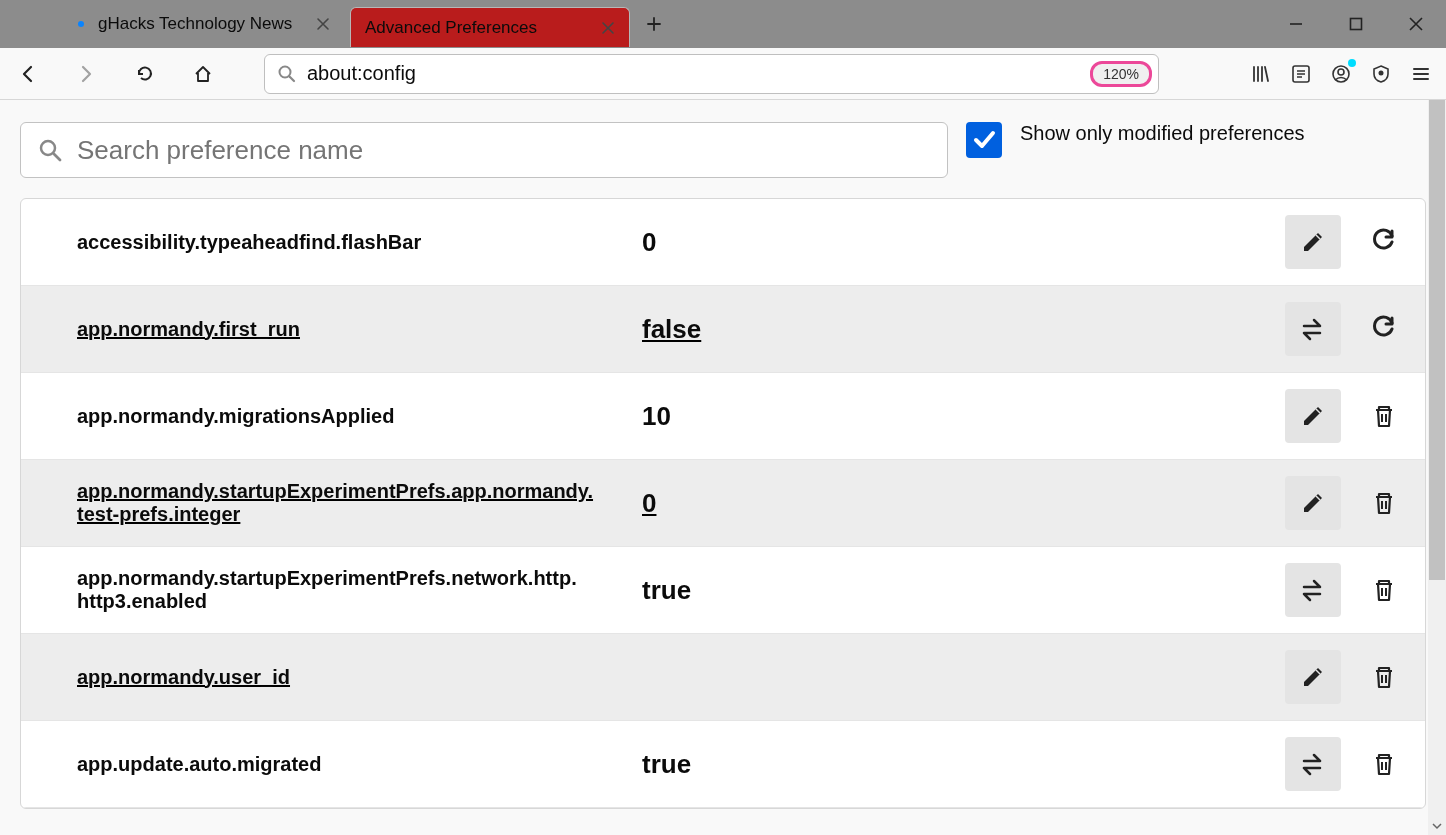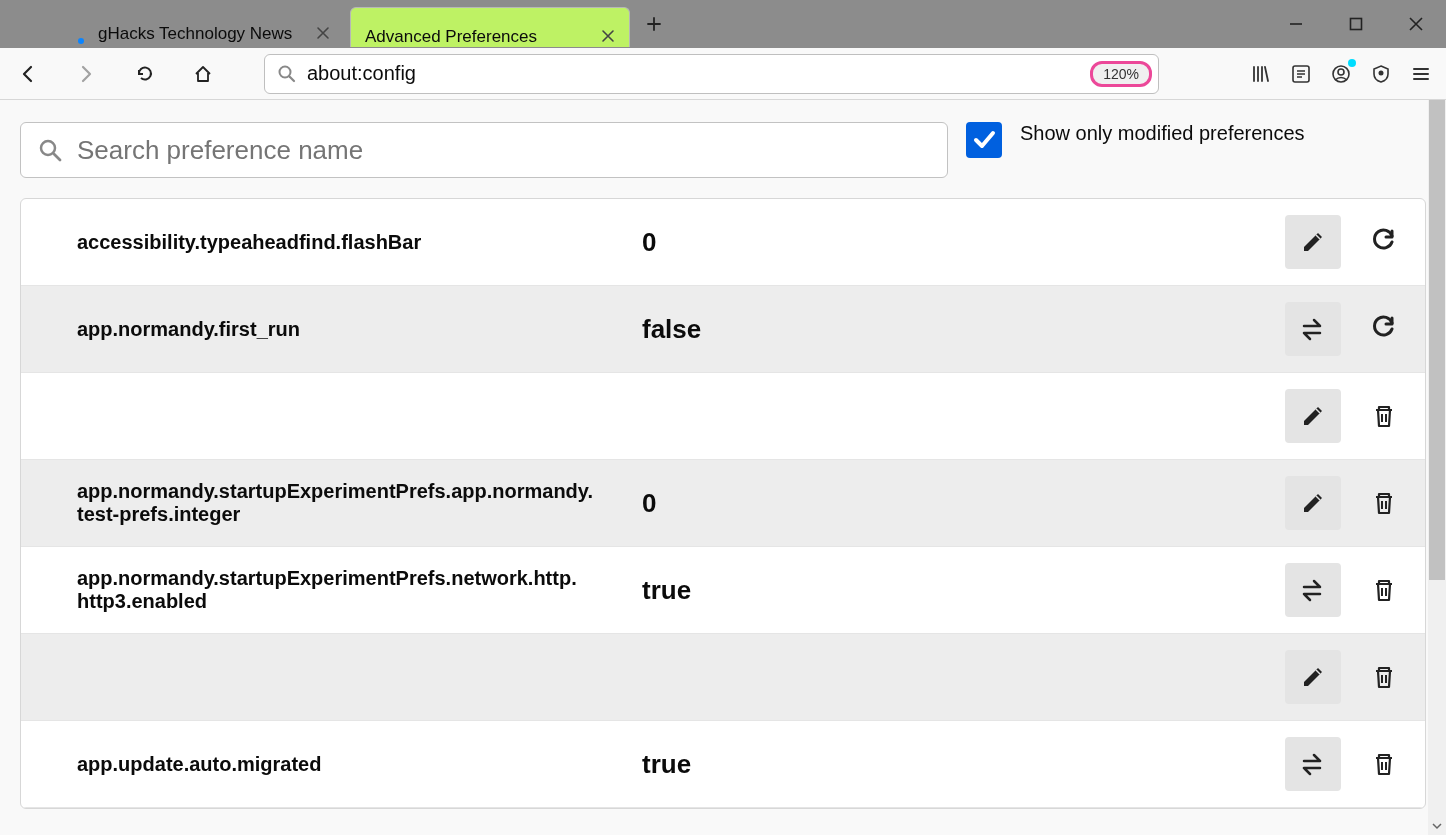--- a/index.html
+++ b/index.html
@@ -13,30 +13,30 @@
   
   .titlebar {
     background: #8c8c8c;
     height: 48px;
     display: flex;
     align-items: center;
     padding-left: 64px;
   }
   .tab {
     display: flex;
-    align-items: flex-end;
+    align-items: center;
     height: 40px;
     padding: 0 10px 0 14px;
     border-radius: 6px 6px 0 0;
     min-width: 280px;
     margin-right: 6px;
     position: relative;
   }
   .tab.inactive { background: transparent; color: #0b0b0b; }
-  .tab.active { background: #bef264; color: #0b0b0b; border:1px solid #b7b7b7; border-bottom:none; margin-top:6px; height:40px;}
+  .tab.active { background: #b91c1c; color: #0b0b0b; border:1px solid #b7b7b7; border-bottom:none; margin-top:6px; height:40px;}
   .tab .favicon-dot { width:6px; height:6px; background:#0a84ff; border-radius:50%; margin-right:14px; }
   .tab-title { font-size: 17px; flex:1; white-space:nowrap; overflow:hidden; text-overflow:ellipsis;}
   .tab-close { width:22px; height:22px; display:flex; align-items:center; justify-content:center; margin-left:8px;}
   .newtab { display:flex; align-items:center; justify-content:center; width:36px; height:36px;}
   .win-controls { margin-left:auto; display:flex; }
   .win-btn { width:60px; height:48px; display:flex; align-items:center; justify-content:center;}
   
   .toolbar {
     height: 52px;
     background: #f9f9f9;
@@ -96,21 +96,21 @@
     background:#fff;
     overflow:hidden;
   }
   .pref-row {
     display:flex;
     align-items:center;
     padding: 16px 20px 16px 56px;
     border-bottom:1px solid #e5e5e5;
     min-height:72px;
   }
-  .pref-row.odd { background:#ededed; }
+  .pref-row.odd { background:#ededed;text-decoration:underline; }
   .pref-name { flex: 0 0 565px; font-size:20px; font-weight:700; color:#0b0b0b; padding-right:20px; word-break:break-word;}
   .pref-value { flex:1; font-size:26px; font-weight:700; color:#0b0b0b;}
   .pref-actions { display:flex; gap:22px; align-items:center; margin-left:auto;}
   .action-btn {
     width:56px; height:54px; background:#e4e4e4; border-radius:4px;
     display:flex; align-items:center; justify-content:center;
   }
   .action-plain {
     width:42px; height:42px; display:flex; align-items:center; justify-content:center;
   }
@@ -345,20 +345,22 @@
             </svg>
           </div>
           <div class="action-plain">
             <svg width="28" height="28">
               <use href="#ic-reset"></use>
             </svg>
           </div>
         </div>
       </div>
       <div class="pref-row">
+        <div class="pref-name">app.normandy.migrationsApplied</div>
+        <div class="pref-value">10</div>
         <div class="pref-actions">
           <div class="action-btn">
             <svg width="26" height="26">
               <use href="#ic-pencil"></use>
             </svg>
           </div>
           <div class="action-plain">
             <svg width="28" height="28">
               <use href="#ic-trash"></use>
             </svg>
@@ -391,20 +393,21 @@
             </svg>
           </div>
           <div class="action-plain">
             <svg width="28" height="28">
               <use href="#ic-trash"></use>
             </svg>
           </div>
         </div>
       </div>
       <div class="pref-row odd">
+        <div class="pref-name">app.normandy.user_id</div>
         <div class="pref-actions">
           <div class="action-btn">
             <svg width="26" height="26">
               <use href="#ic-pencil"></use>
             </svg>
           </div>
           <div class="action-plain">
             <svg width="28" height="28">
               <use href="#ic-trash"></use>
             </svg>

